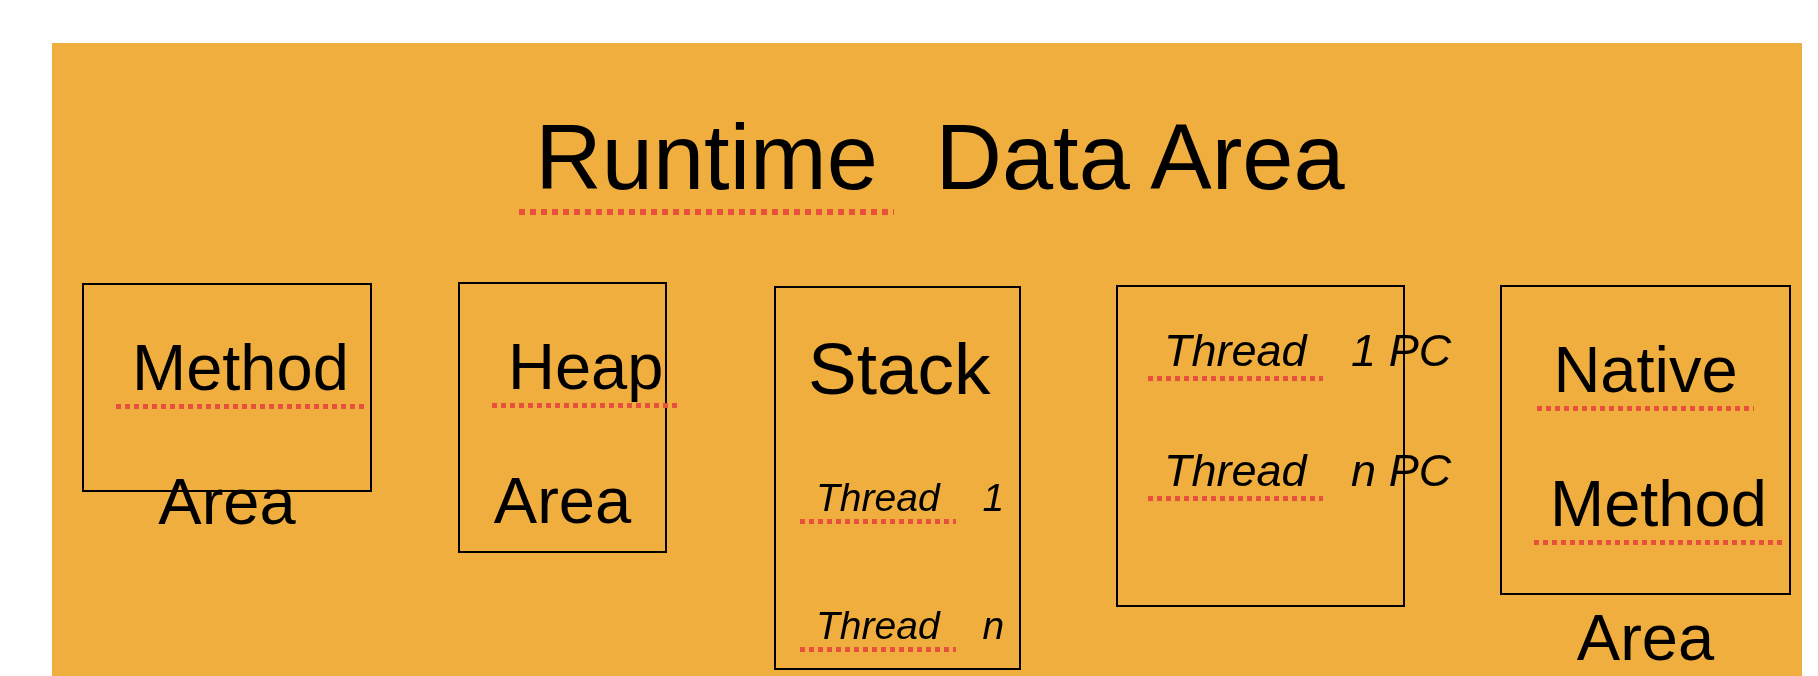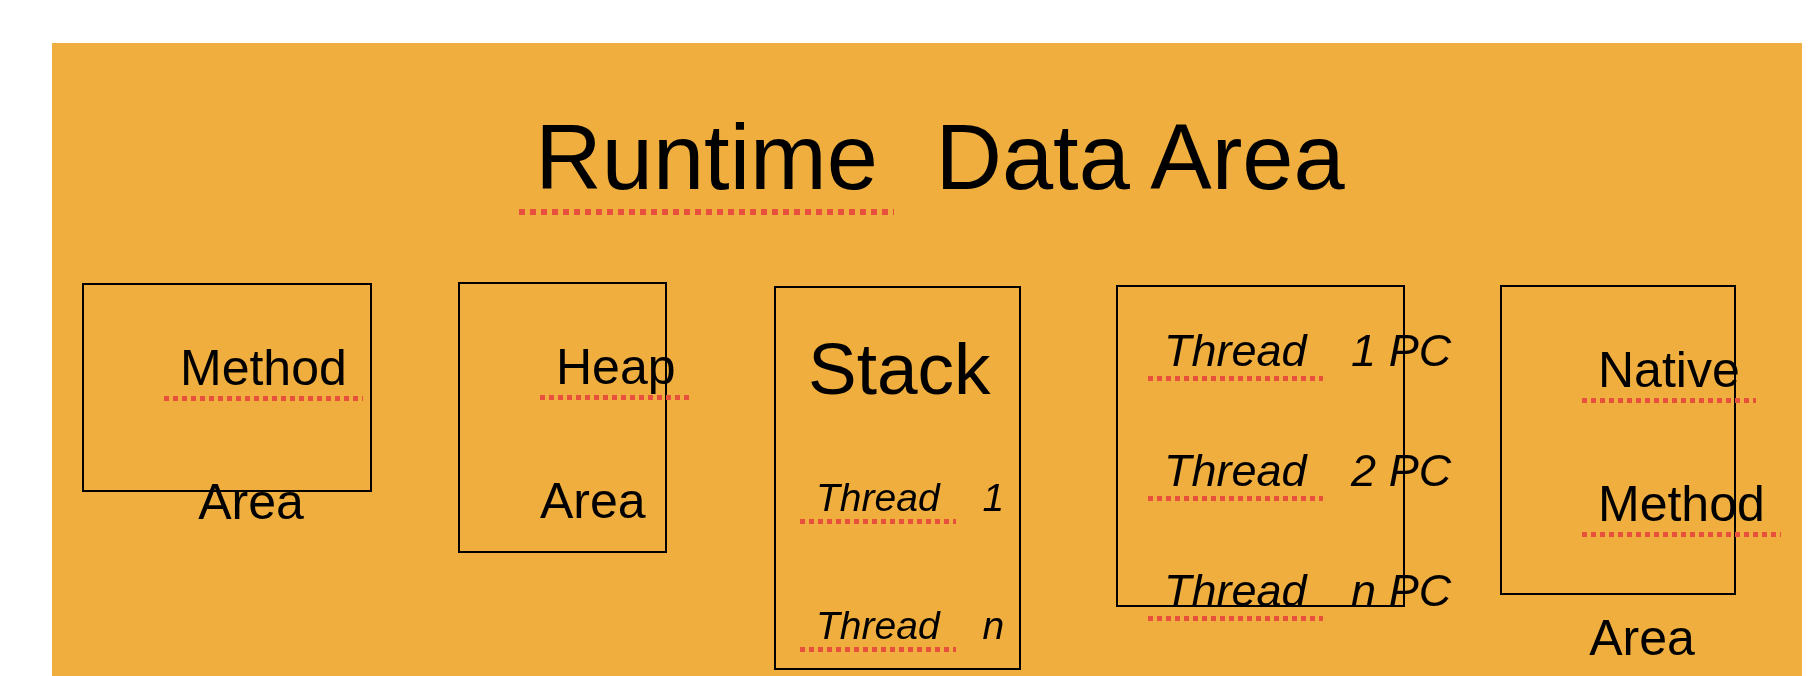--- a/index.html
+++ b/index.html
@@ -39,26 +39,25 @@
   }
   .dbox{
     position:absolute;
     border:2px solid var(--border);
     text-align:center;
   }
   .box-method{left:50px; top:251px; width:290px; height:209px;}
   .box-heap  {left:426px;top:250px; width:209px; height:271px;}
   .box-stack {left:742px;top:254px; width:247px; height:384px; text-align:left;}
   .box-pc    {left:1084px;top:253px;width:289px; height:322px; text-align:left;}
-  .box-native{left:1468px;top:253px;width:236px; height:310px;}
+  .box-native{left:1468px;top:253px;width:291px; height:310px;}
   .big-line{
-    font-size:50px;
+    font-size:65px;
     line-height:102px;
     white-space:nowrap;
-    margin-left:48px;
   }
   .box-native .big-line{line-height:102px;}
   .stack-title{
     font-size:73px;
     line-height:98px;
     text-align:center;
     white-space:nowrap;
   }
   .thread-line{
     font-style:italic;
@@ -119,21 +118,20 @@
   </div>
 
   <div class="dbox box-stack">
     <div class="stack-title">Stack</div>
     <div class="thread-line"><span class="sp">Thread</span><span> 1</span></div>
     <div class="thread-line"><span class="sp">Thread</span><span> n</span></div>
   </div>
 
   <div class="dbox box-pc">
     <div class="pc-line"><span class="sp">Thread</span><span> 1 PC</span></div>
-    <div class="pc-line"><span class="sp">Thread</span><span> 2 PC</span></div>
     <div class="pc-line"><span class="sp">Thread</span><span> n PC</span></div>
   </div>
 
   <div class="dbox box-native">
     <div class="big-line"><span class="sp">Native</span></div>
     <div class="big-line"><span class="sp">Method</span></div>
     <div class="big-line">Area</div>
   </div>
 
   <div class="cut-mark m1"></div>

